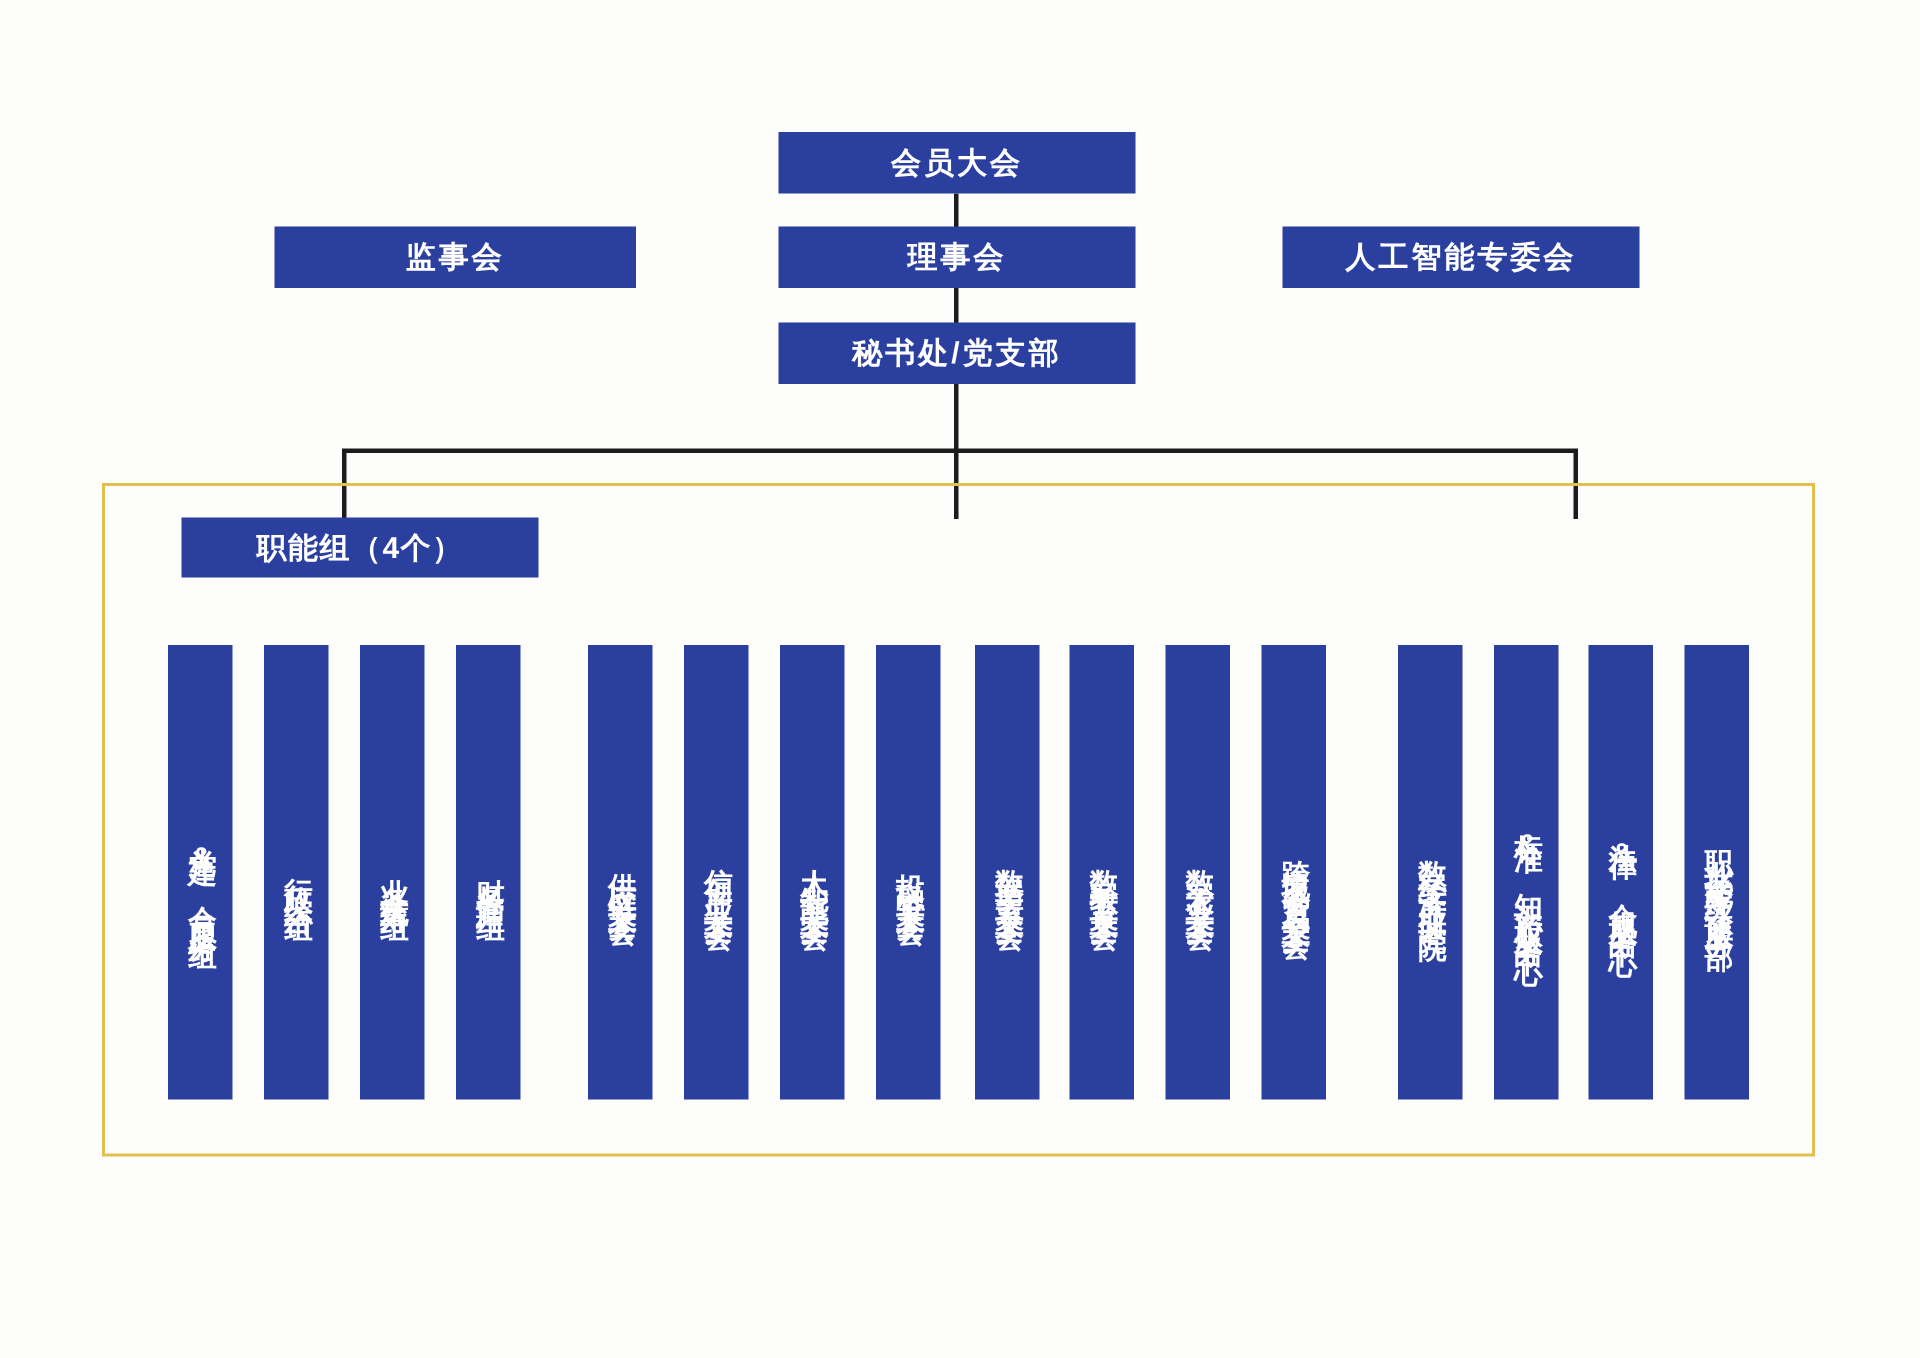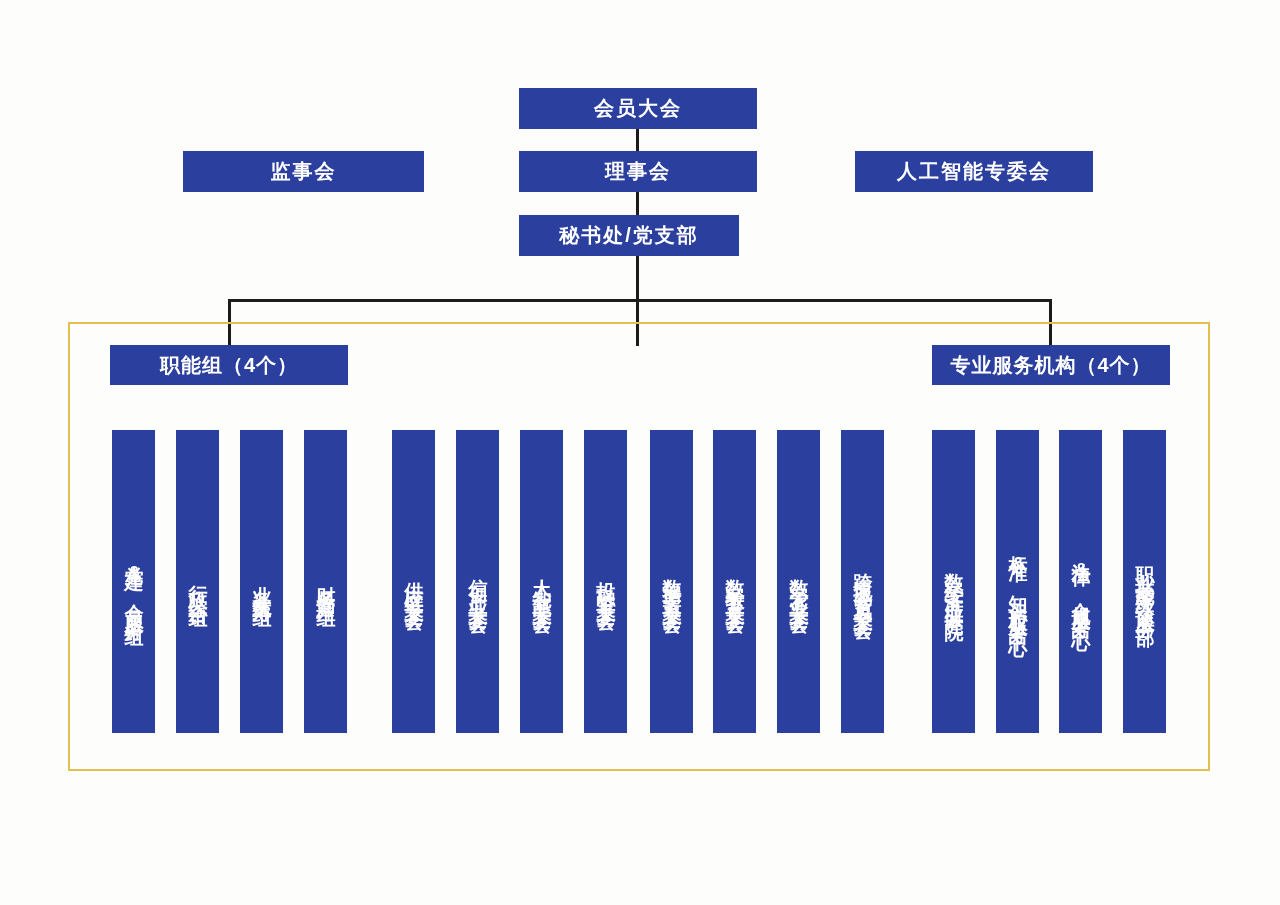--- a/index.html
+++ b/index.html
@@ -16,20 +16,21 @@
     color:#fff;font-weight:bold;font-size:20px;
     display:flex;align-items:center;justify-content:center;
     letter-spacing:2px;
   }
   .hdr{
     position:absolute;top:345px;height:40px;
     background:var(--box-blue,#2b3f9e);
     color:#fff;font-weight:bold;font-size:20px;
     display:flex;align-items:center;justify-content:center;
     letter-spacing:1px;
+    margin-left:11px;
   }
   .line{position:absolute;background:var(--connector-black,#1c1c1c);}
   .line.v{width:3px;}
   .line.h{height:3px;}
   .frame{
     position:absolute;left:68px;top:322px;width:1142px;height:449px;
     border:2px solid var(--frame-yellow,#e2bf4e);
     box-sizing:border-box;
   }
   .vbar{
@@ -58,24 +59,23 @@
   <div class="line v" style="left:228px;top:300px;height:46px"></div>
   <div class="line v" style="left:636px;top:300px;height:46px"></div>
   <div class="line v" style="left:1049px;top:300px;height:46px"></div>
 
   <div class="frame"></div>
 
   <div class="node" style="left:519px;top:88px;width:238px">会员大会</div>
   <div class="node" style="left:519px;top:151px;width:238px">理事会</div>
   <div class="node" style="left:183px;top:151px;width:241px">监事会</div>
   <div class="node" style="left:855px;top:151px;width:238px">人工智能专委会</div>
-  <div class="node" style="left:519px;top:215px;width:220px">秘书处/党支部</div>
+  <div class="node" style="left:519px;top:215px;width:238px">秘书处/党支部</div>
 
   <div class="hdr" style="left:110px;width:238px">职能组（4个）</div>
-  <div class="hdr" style="left:932px;width:238px">专业服务机构（4个）</div>
 
   <div class="vbar" style="left:112px">
     <span class="vtext">党建&amp;会员服务组</span>
   </div>
   <div class="vbar" style="left:176px">
     <span class="vtext">行政综合组</span>
   </div>
   <div class="vbar" style="left:240px">
     <span class="vtext">业务统筹组</span>
   </div>

